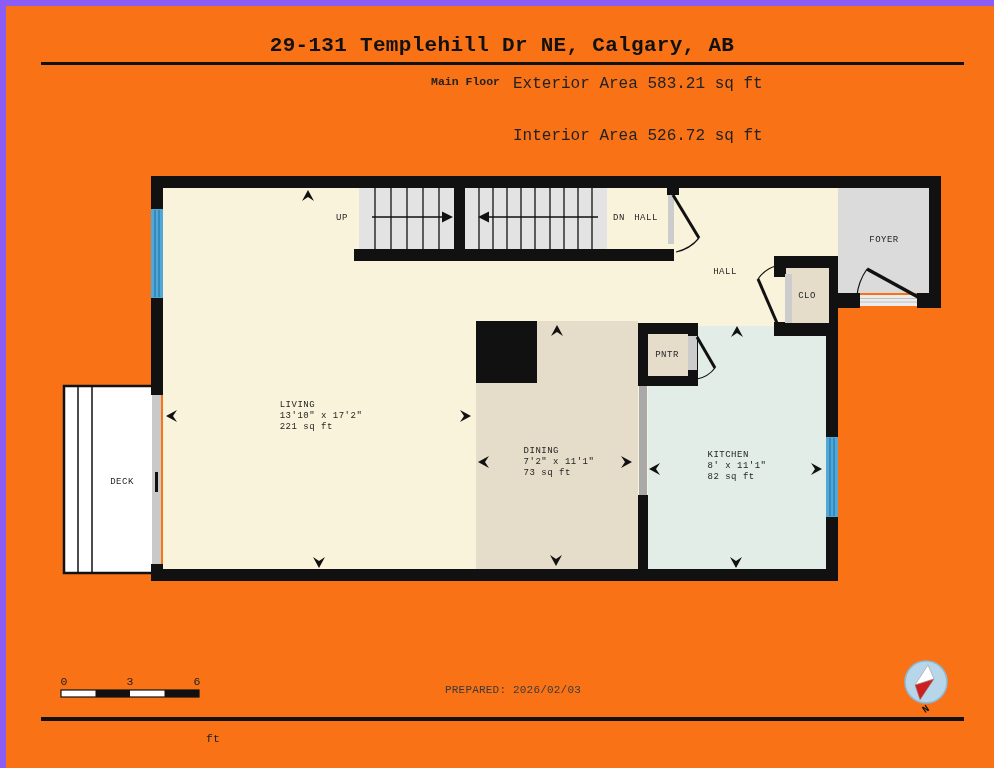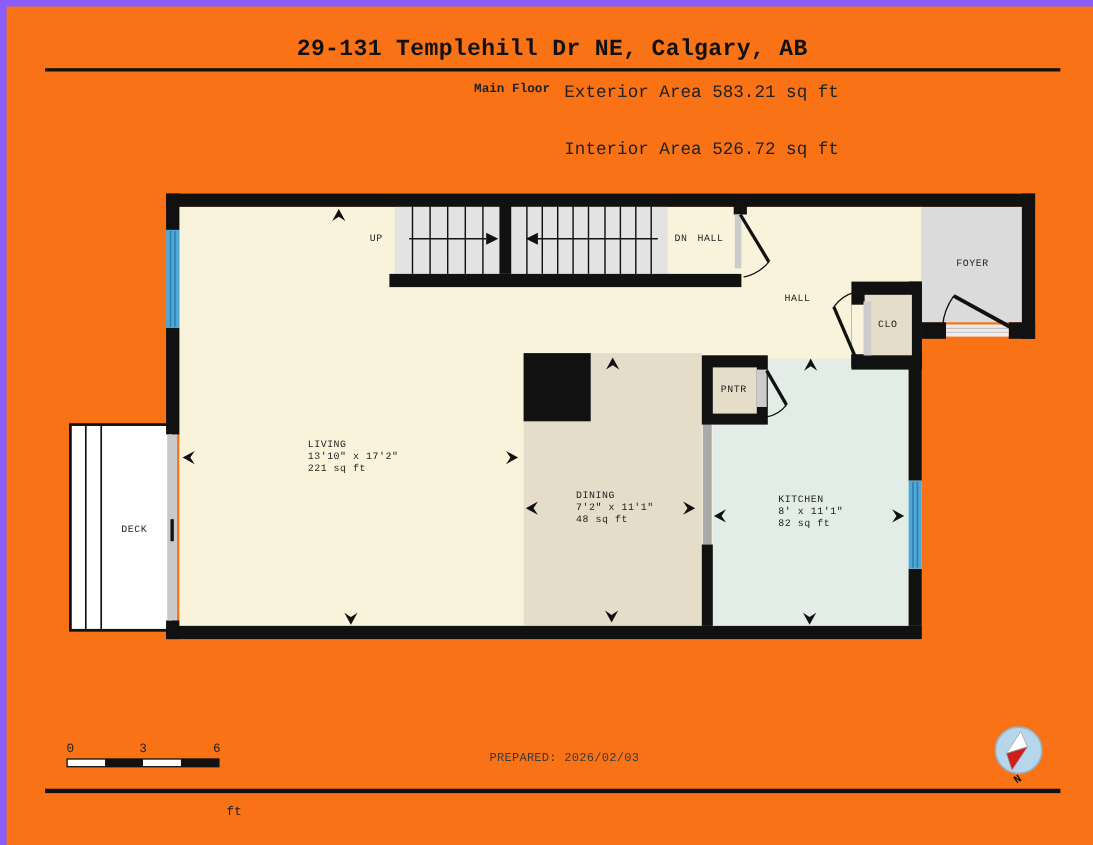--- a/index.html
+++ b/index.html
@@ -183,21 +183,21 @@
   </svg>
 
   <div class="lbl" style="left:315px;top:410px">
     <span>LIVING</span>
     <span>13'10" x 17'2"</span>
     <span>221 sq ft</span>
   </div>
   <div class="lbl" style="left:553px;top:456px">
     <span>DINING</span>
     <span>7'2" x 11'1"</span>
-    <span>48 sq ft</span>
+    <span>73 sq ft</span>
   </div>
   <div class="lbl" style="left:731px;top:460px">
     <span>KITCHEN</span>
     <span>8' x 11'1"</span>
     <span>82 sq ft</span>
   </div>
   <div class="lbl" style="left:116px;top:476px">DECK</div>
   <div class="lbl" style="left:878px;top:234px">FOYER</div>
   <div class="lbl" style="left:336px;top:212px">UP</div>
   <div class="lbl" style="left:613px;top:212px">DN</div>

